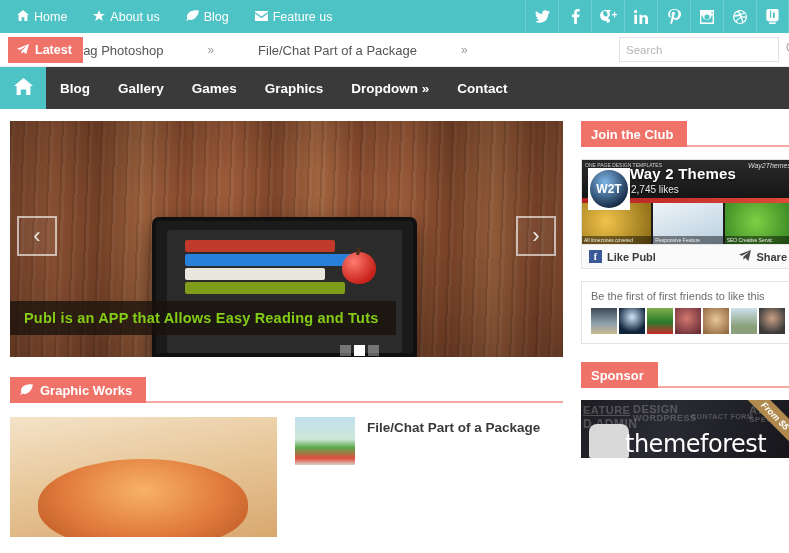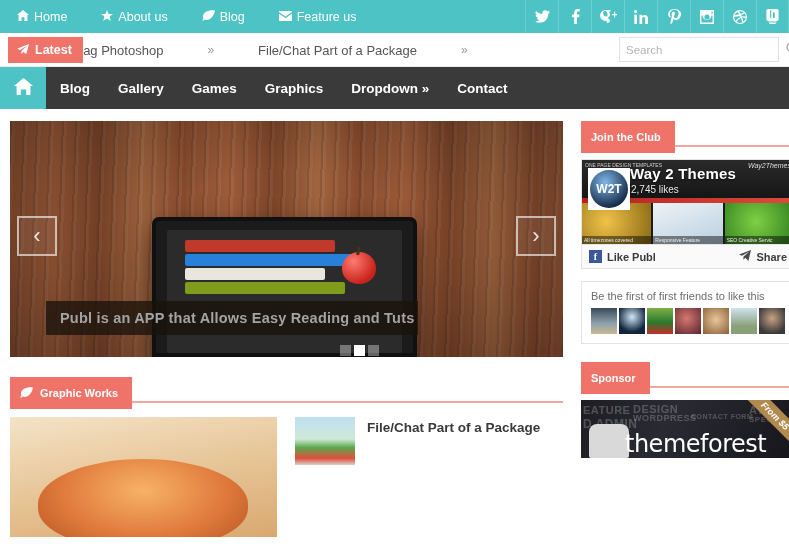--- a/index.html
+++ b/index.html
@@ -12,21 +12,21 @@
     font-size: 13px;
     color: #444;
   }
   .page { width: 789px; height: 553px; position: relative; }
 
   
   .topbar {
     height: 33px; background: #4ec3c6;
     display: flex; align-items: stretch; justify-content: space-between;
   }
-  .topnav { display: flex; align-items: center; padding-left: 8px; gap: 16px; }
+  .topnav { display: flex; align-items: center; padding-left: 8px; gap: 8px; }
   .topnav a {
     color: #ffffff; text-decoration: none; font-size: 12.5px;
     padding: 0 9px; display: flex; align-items: center; gap: 5px;
     height: 33px; white-space: nowrap;
   }
   .topnav .ti { display: inline-block; line-height: 1; font-size: 11px; }
   .socials { display: flex; align-items: stretch; }
   .socials a {
     width: 33px; height: 33px; display: flex; align-items: center; justify-content: center;
     color: #fff; text-decoration: none;
@@ -126,44 +126,43 @@
   .book { position: absolute; left: 18px; height: 12px; border-radius: 2px; }
   .apple {
     position: absolute; right: 26px; top: 22px; width: 34px; height: 32px;
     background: radial-gradient(circle at 34% 30%, #ff7a70, #c8231b 70%);
     border-radius: 50% 50% 48% 48%;
   }
   .apple:after { content:""; position:absolute; left:15px; top:-5px; width:3px; height:8px; background:#4a3018; transform: rotate(14deg); }
   .slide-caption {
     position: absolute; left: 0; bottom: 22px; height: 34px;
     background: rgba(25,18,12,.78); display: flex; align-items: center;
-    padding: 0 4px 0 14px; color: #a3a3a3; font-size: 14.5px; font-weight: bold;
+    padding: 0 18px 0 14px; color: #84cc16; font-size: 14.5px; font-weight: bold;
     letter-spacing: .2px;
-    margin-left: 36px;
   }
   .slide-arrow {
     position: absolute; top: 95px; width: 40px; height: 40px;
     border: 2px solid rgba(255,255,255,.6);
     display: flex; align-items: center; justify-content: center;
     color: rgba(255,255,255,.85); font-size: 22px; cursor: pointer; user-select: none;
     background: rgba(255,255,255,.05);
   }
   .slide-arrow.prev { left: 7px; }
   .slide-arrow.next { right: 7px; }
   .slide-dots { position: absolute; left: 330px; bottom: 1px; display: flex; gap: 3px; z-index: 5; }
   .slide-dots i { width: 11px; height: 11px; background: rgba(255,255,255,.35); display: block; }
   .slide-dots i.on { background: #ffffff; }
 
   
   .sec-head { margin-top: 20px; position: relative; height: 26px; }
   .sec-head .bar { position: absolute; left: 0; right: 0; bottom: 0; height: 2px; background: #f3a7a0; }
   .sec-head .title {
     position: relative; display: inline-flex; align-items: center; gap: 7px;
-    background: #f0736a; color: #fff; font-weight: bold; font-size: 11px;
-    height: 32px; padding: 0 14px 0 10px;
+    background: #f0736a; color: #fff; font-weight: bold; font-size: 13px;
+    height: 26px; padding: 0 14px 0 10px;
   }
 
   
   .posts { display: flex; gap: 18px; margin-top: 14px; }
   .post-big { width: 267px; }
   .post-thumb-big {
     width: 267px; height: 120px; overflow: hidden; position: relative;
     background: linear-gradient(170deg, #f4e3c8 0%, #e8c89b 45%, #d9a86f 100%);
   }
   .food {
@@ -500,21 +499,21 @@
 
       <div class="widget">
         <div class="sec-head" style="margin-top:0;">
           <div class="bar"></div>
           <div class="title">
             <span>Sponsor</span>
           </div>
         </div>
         <a href="#" class="sponsor-banner" style="display:block;">
           <div class="sp-words">
-            <span style="left:2px;top:4px;font-size:11px;">EATURE</span>
+            <span style="left:2px;top:4px;font-size:11px;text-decoration:underline;">EATURE</span>
             <span style="left:52px;top:3px;font-size:11px;">DESIGN</span>
             <span style="left:52px;top:13px;">WORDPRESS</span>
             <span style="left:110px;top:13px;font-size:7px;">CONTACT FORM</span>
             <span style="left:168px;top:4px;font-size:11px;">ATLA</span>
             <span style="left:168px;top:15px;font-size:8px;">SPECIAL</span>
             <span style="left:2px;top:17px;font-size:12px;">D ADMIN</span>
           </div>
           <div class="sp-hand"></div>
           <div class="sp-logo">themeforest</div>
           <div class="sp-ribbon">From $5</div>

